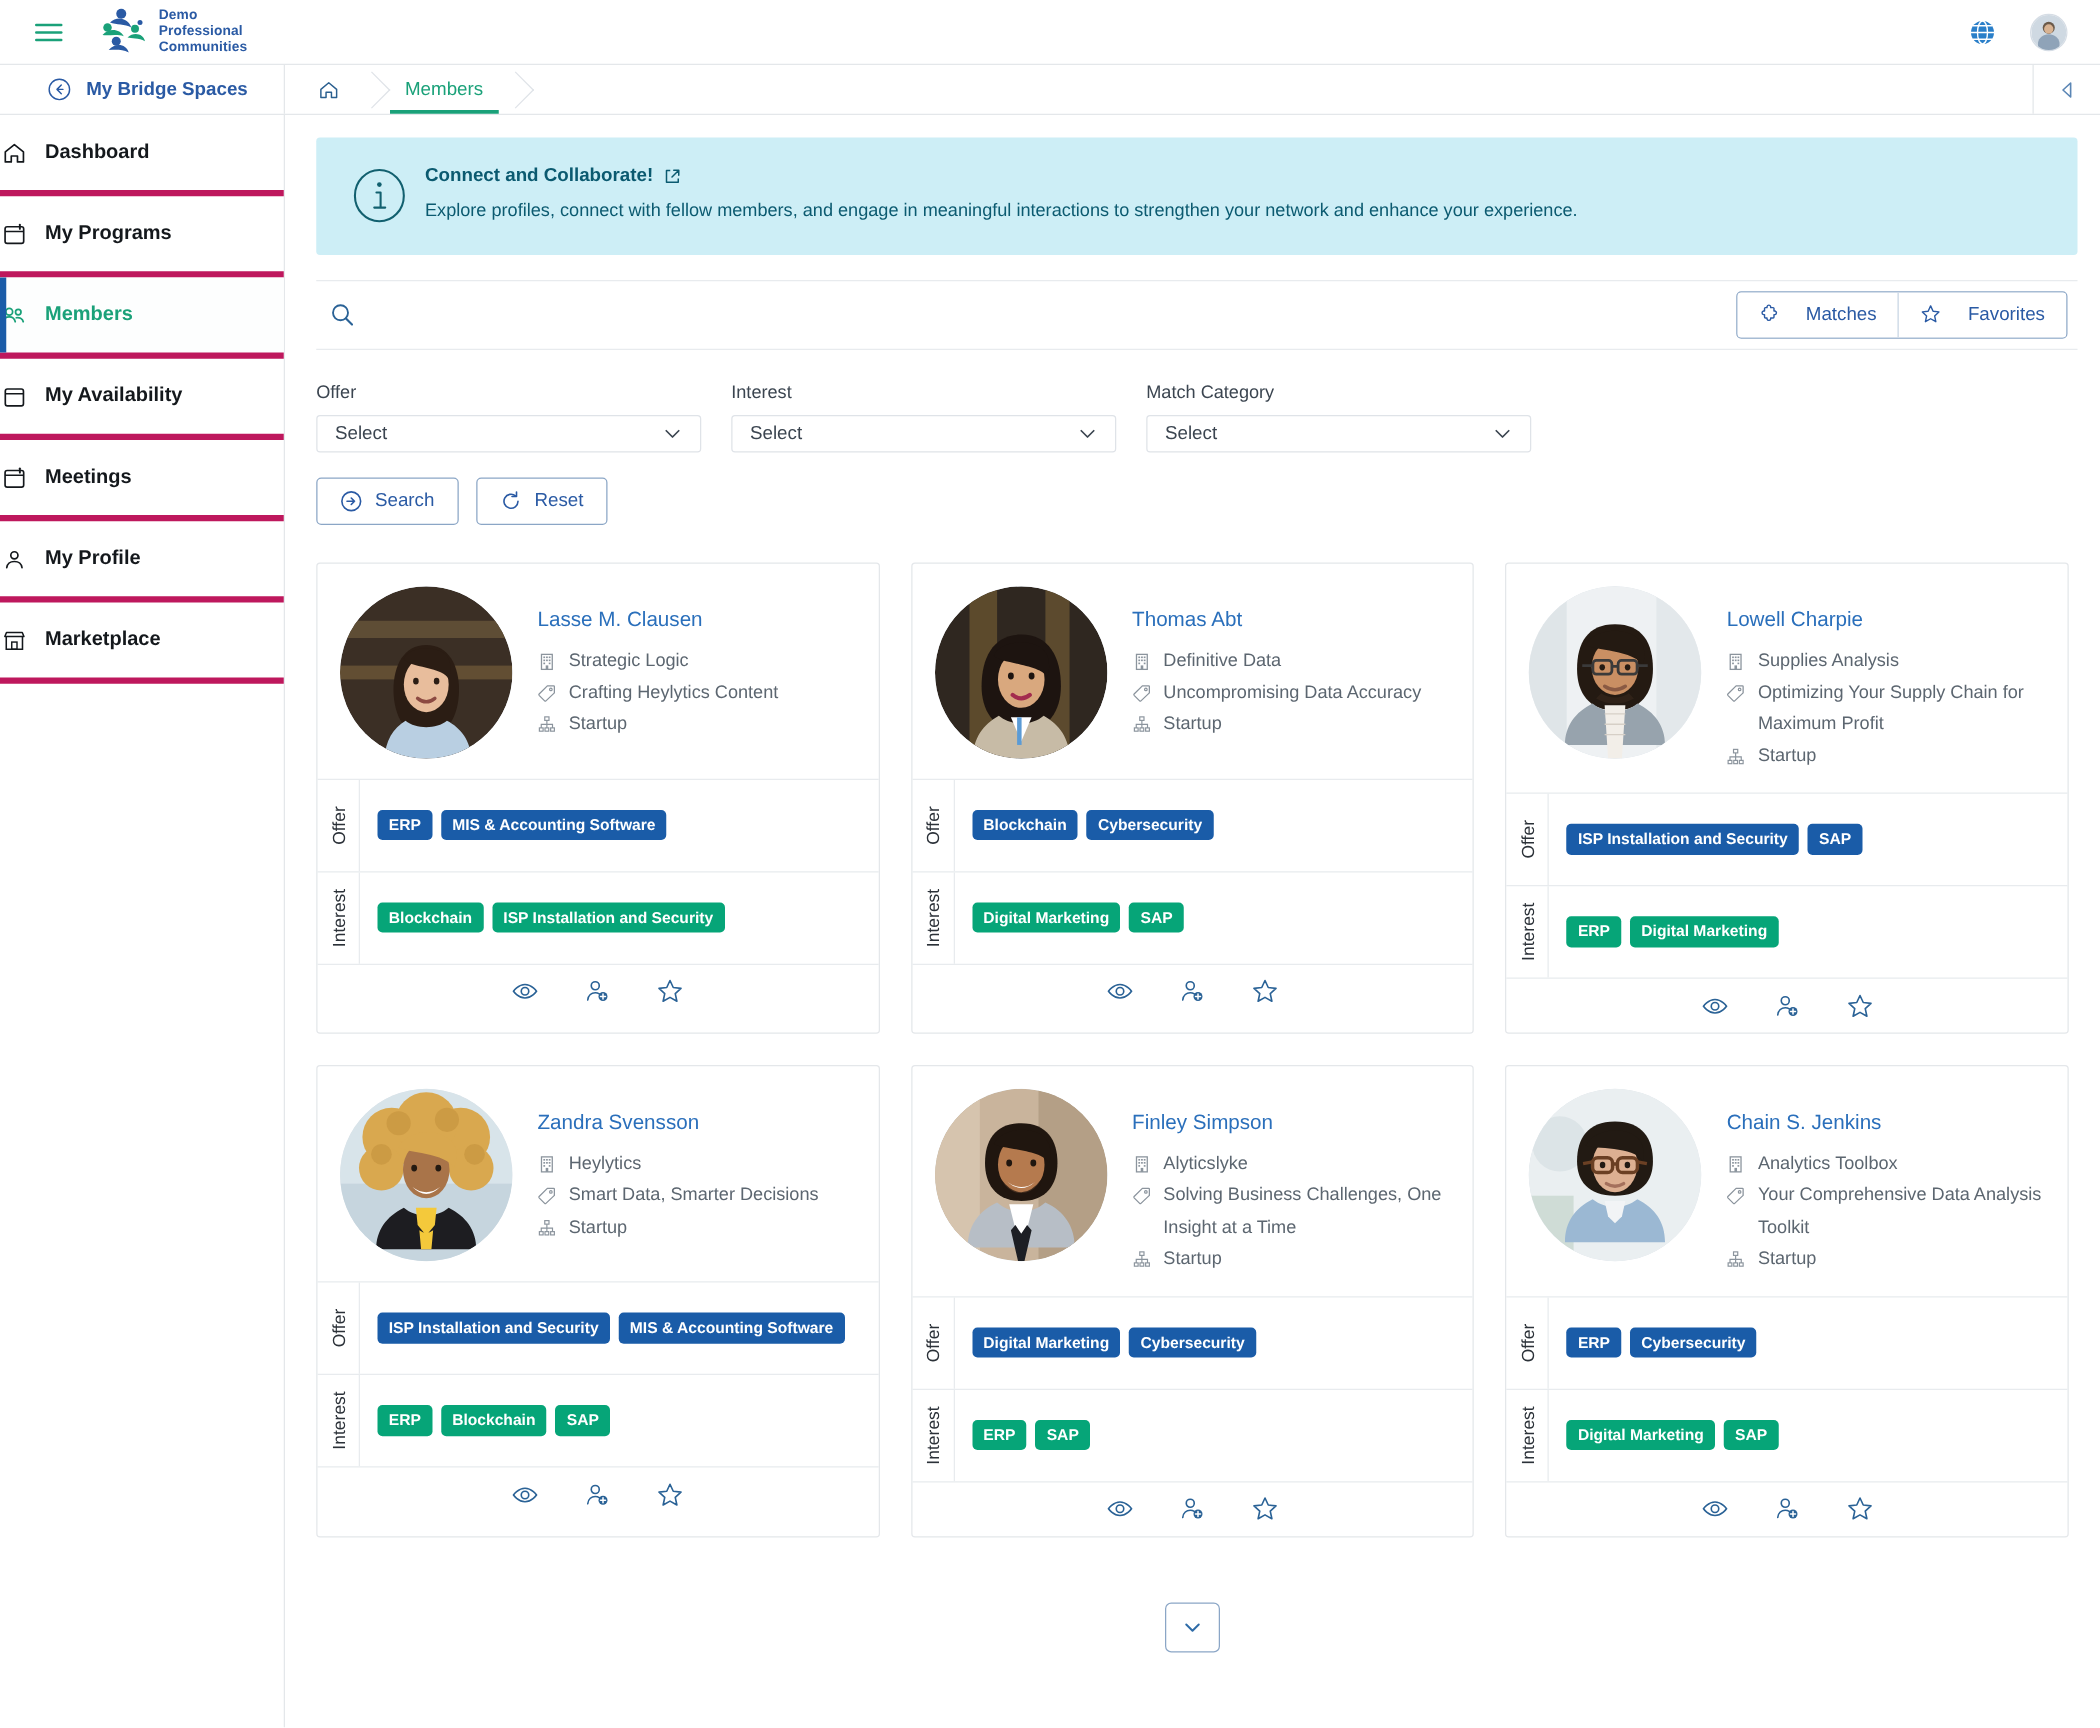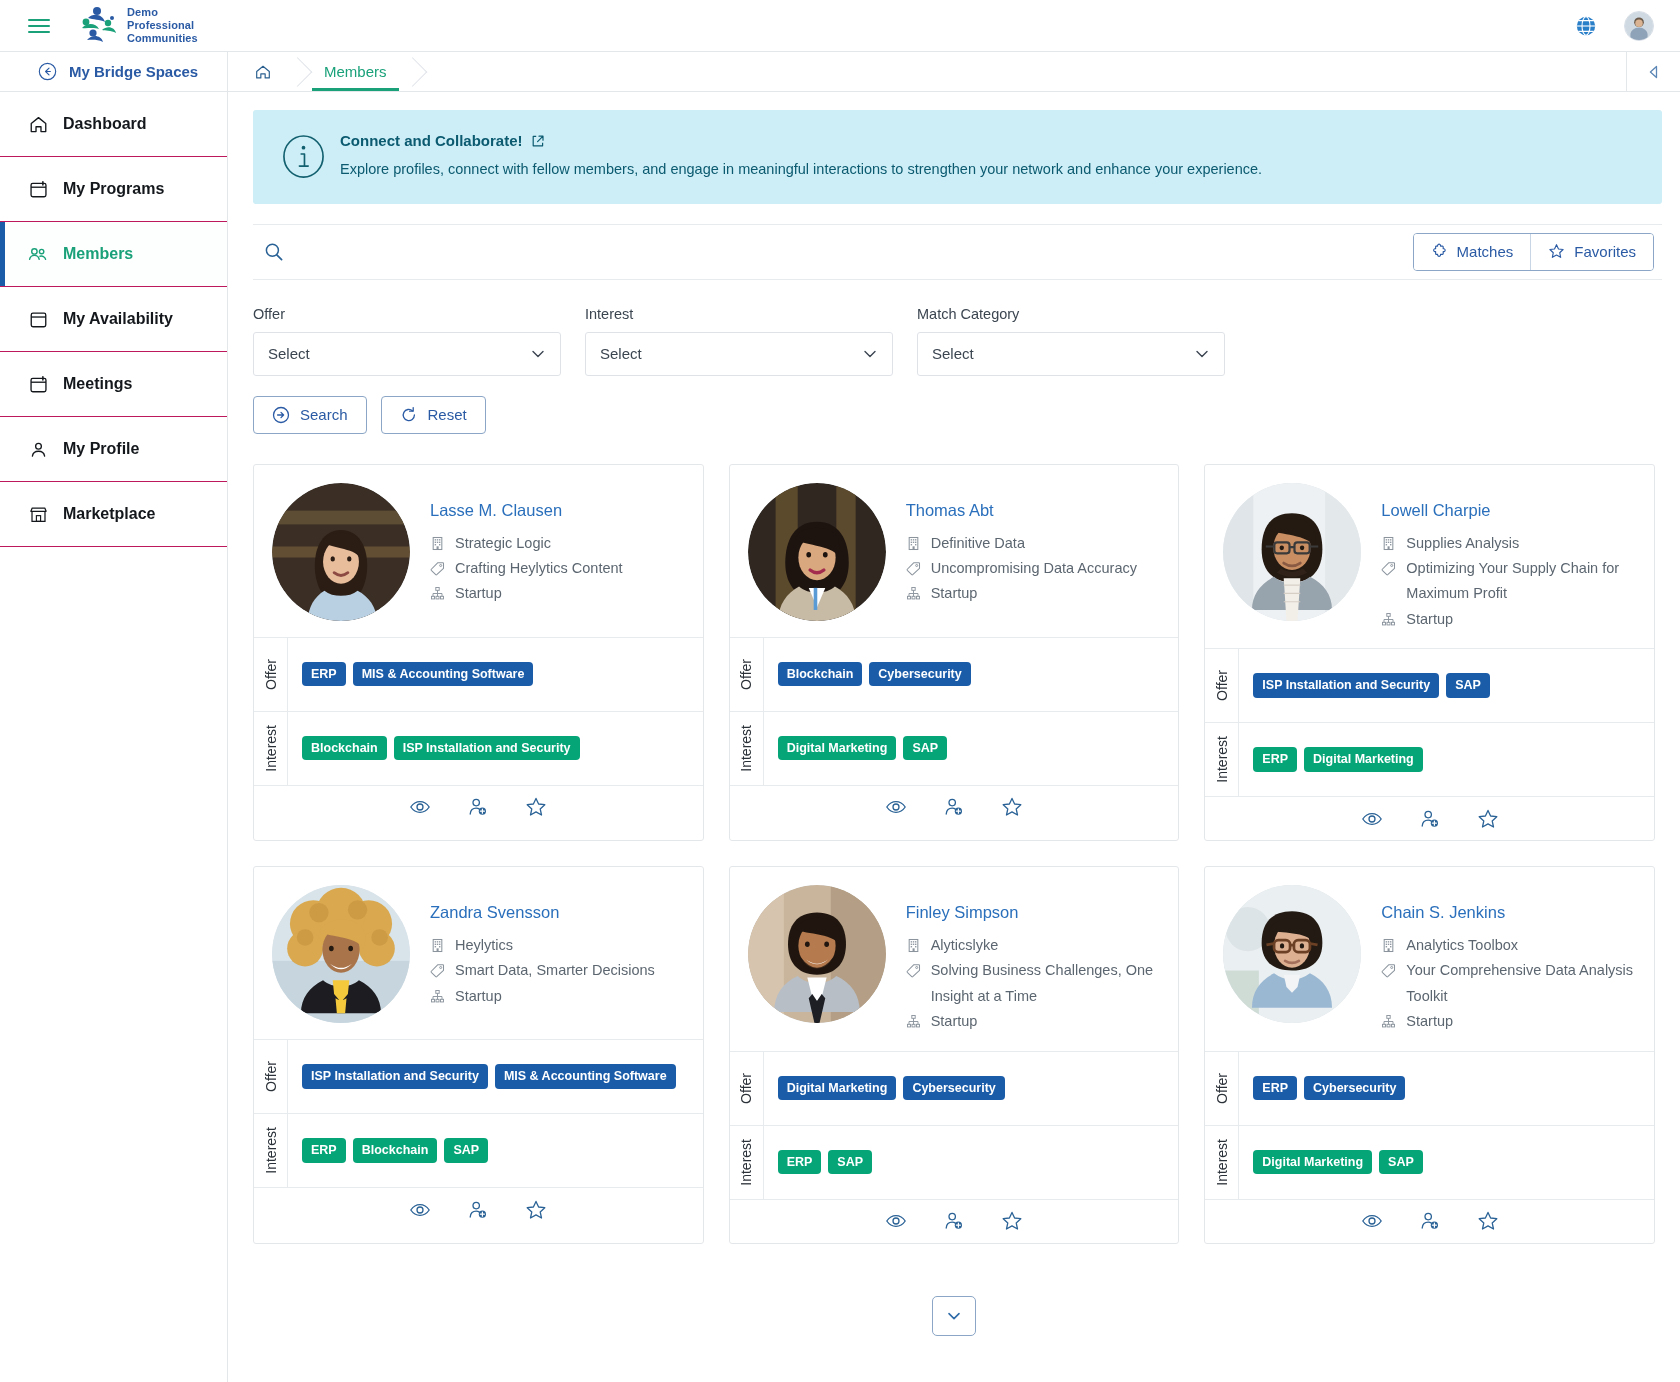--- a/index.html
+++ b/index.html
@@ -58,21 +58,21 @@
     border-left: 1px solid #e4e7ea; cursor: pointer;
   }
 
   
   .body { flex: 1; display: flex; min-height: 0; }
 
   
   .sidebar { width: 228px; flex: 0 0 228px; background: #fff; border-right: 1px solid #e4e7ea; }
   .nav-item {
     height: 65px; display: flex; align-items: center; gap: 14px;
-    padding-left: 27px; border-bottom: 1px solid #be185d; cursor: pointer;
+    padding-left: 0; border-bottom: 5px solid #be185d; cursor: pointer;
     position: relative; color: #14181c; font-size: 16px; font-weight: 600;
   }
   .nav-item .ic { width: 22px; height: 22px; flex: 0 0 22px; display: flex; align-items: center; justify-content: center; }
   .nav-item.active { color: #1aa179; background: #fdfefe; }
   .nav-item.active::before { content: ""; position: absolute; left: 0; top: 0; bottom: 0; width: 5px; background: #1a5ca8; }
 
   
   .main { flex: 1; min-width: 0; background: #fff; display: flex; flex-direction: column; overflow: hidden; }
 
   .banner-wrap { padding: 18px 18px 0 25px; }
@@ -89,30 +89,30 @@
     margin: 20px 18px 0 25px; height: 56px; border-top: 1px solid #e8ebee; border-bottom: 1px solid #e8ebee;
     display: flex; align-items: center; padding: 0 8px 0 10px; gap: 14px;
   }
   .searchrow .mag { width: 22px; height: 22px; flex: 0 0 22px; cursor: pointer; }
   .searchrow input {
     flex: 1; border: 0; outline: none; font-size: 15px; font-family: inherit; color: #333; background: transparent;
   }
   .toggle-group { display: flex; border: 1px solid #8ba6c6; border-radius: 4px; overflow: hidden; }
   .toggle-group button {
     background: #fff; border: 0; border-left: 1px solid #c7d5e4; padding: 0 17px; height: 36px;
-    display: flex; align-items: center; gap: 9px; font-size: 15px; color: #2a5aa4;
+    display: flex; align-items: center; gap: 21px; font-size: 15px; color: #2a5aa4;
     font-family: inherit; cursor: pointer;
   }
   .toggle-group button:first-child { border-left: 0; }
 
   .filters { display: flex; gap: 24px; padding: 26px 25px 0 25px; }
   .field { width: 308px; }
   .field label { display: block; font-size: 14.5px; color: #3b4busy; color: #3b4550; margin-bottom: 10px; }
   .selectbox {
-    height: 44px; border: 1px solid #dfe3e8; border-radius: 3px; background: #fff;
+    height: 30px; border: 1px solid #dfe3e8; border-radius: 3px; background: #fff;
     display: flex; align-items: center; padding: 0 14px; cursor: pointer;
     font-size: 15px; color: #3b4550;
   }
   .selectbox .chev { margin-left: auto; width: 16px; height: 16px; }
 
   .actionbtns { display: flex; gap: 14px; padding: 20px 10px 0 25px; }
   .btn-outline {
     height: 38px; border: 1px solid #8ba6c6; border-radius: 4px; background: #fff;
     display: inline-flex; align-items: center; gap: 10px; padding: 0 18px;
     font-size: 15px; color: #2a5aa4; font-family: inherit; cursor: pointer;

